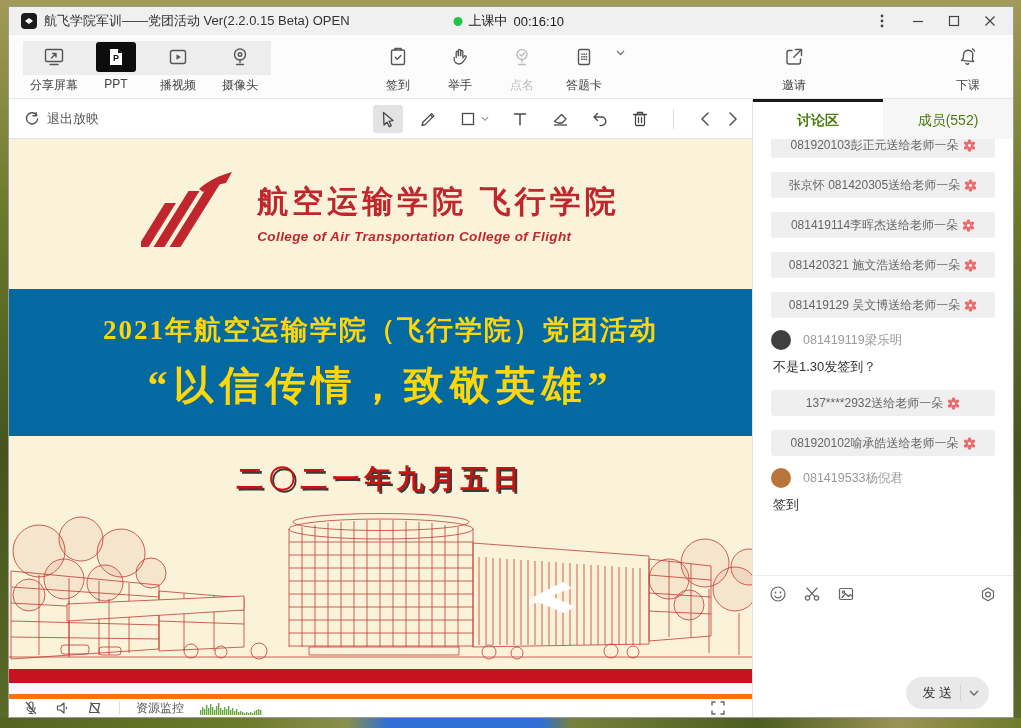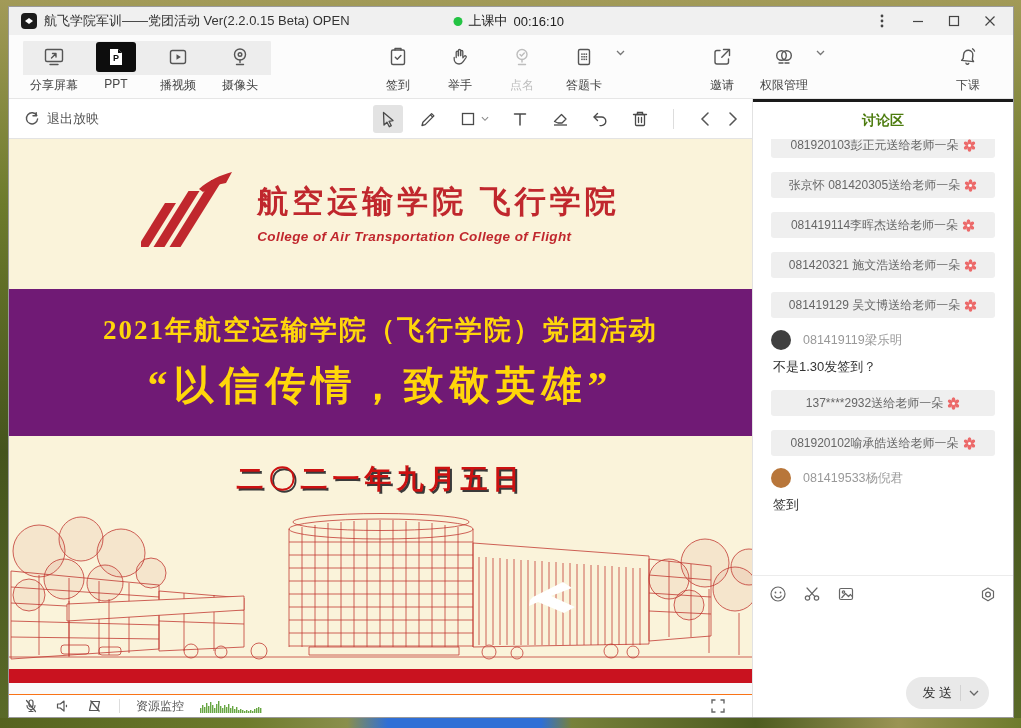--- a/index.html
+++ b/index.html
@@ -71,21 +71,21 @@
     font-size:27px; color:#ffd60a; letter-spacing:2px; }
   .banner-l2 { font-family:"Liberation Serif","DejaVu Serif",serif; font-weight:bold;
     font-size:40px; color:#ffd60a; letter-spacing:6px; }
   .slide-date { position:absolute; top:322px; width:100%; text-align:center;
     font-family:"Liberation Serif","DejaVu Serif",serif; font-weight:bold; font-size:27px;
     color:#cc1111; letter-spacing:5px; text-shadow:2px 2px 0 #3a3a3a; }
   .building { position:absolute; left:0; bottom:14px; width:744px; height:160px; }
   .redband { position:absolute; left:0; bottom:0; width:100%; height:14px; background:#c9121f; }
 
   
-  .bottom-bar { height:23px; border-top:1px solid #f97316; background:#fff; display:flex;
+  .bottom-bar { height:23px; border-top:5px solid #f97316; background:#fff; display:flex;
     align-items:center; padding:0 14px; gap:16px; flex:0 0 auto; color:#555; }
   .bb-lbl { font-size:12px; color:#555; }
   .bb-div { width:1px; height:14px; background:#ddd; }
   .fullscreen { margin-left:auto; margin-right:12px; color:#666; }
 
   
   .sidebar { flex:1; display:flex; flex-direction:column; background:#fff; min-height:0; }
   .tabs { height:40px; display:flex; flex:0 0 auto; }
   .tab { flex:1; display:flex; align-items:center; justify-content:center; font-size:14px;
     color:#4d7c0f; background:#f6f6f6; border-top:3px solid transparent; }
@@ -264,37 +264,20 @@
       <div class="tool">
         <span class="ic">
           <svg width="24" height="24" viewBox="0 0 24 24" fill="none" stroke="currentColor" stroke-width="1.4" stroke-linecap="round" stroke-linejoin="round">
               <path d="M10 5.5H7a2 2 0 00-2 2v9.5a2 2 0 002 2h9.5a2 2 0 002-2V14"></path>
               <path d="M13.5 4.5h6v6"></path>
               <path d="M19.2 4.8l-7.4 7.4"></path>
             </svg>
         </span>
         <span class="lbl">邀请</span>
       </div>
-      <div class="drop">
-        <div class="tool">
-          <span class="ic">
-            <svg width="26" height="24" viewBox="0 0 26 24" fill="none" stroke="currentColor" stroke-width="1.4" stroke-linecap="round">
-                <circle cx="10.5" cy="10.5" r="4.8"></circle>
-                <circle cx="15.5" cy="10.5" r="4.8"></circle>
-                <path d="M8 18h4M14 18h4"></path>
-              </svg>
-          </span>
-          <span class="lbl">权限管理</span>
-        </div>
-        <span class="chev">
-            <svg width="9" height="6" viewBox="0 0 9 6">
-              <path d="M1 1l3.5 3.5L8 1" fill="none" stroke="currentColor" stroke-width="1.3"></path>
-            </svg>
-          </span>
-      </div>
       <div class="tool classend">
         <span class="ic">
           <svg width="24" height="24" viewBox="0 0 24 24" fill="none" stroke="currentColor" stroke-width="1.4" stroke-linecap="round" stroke-linejoin="round">
               <g transform="rotate(6 12 12)">
                 <path d="M12 5.2a4.6 4.6 0 00-4.6 4.6v4.2L6 16h12l-1.4-2v-4.2A4.6 4.6 0 0012 5.2z"></path>
                 <path d="M10.6 18.3a1.5 1.5 0 002.8 0"></path>
               </g>
               <path d="M16.6 3.8a4 4 0 011.9 2.3"></path>
             </svg>
         </span>
@@ -385,21 +368,21 @@
                 <rect x="32" y="9" width="11" height="67"></rect>
               </g>
               <path d="M58 18C68 9 80 4 91 1l-6 11c-8 1-16 4-23 9z" fill="#c0272d"></path>
             </svg>
             <div class="logo-txt">
               <span class="school-cn">航空运输学院 飞行学院</span>
               <span class="school-en">College of Air Transportation College of Flight</span>
             </div>
           </div>
 
-          <div class="banner" style="background: #701a75;">
+          <div class="banner" style="background: #0369a1;">
             <div class="banner-l1" style="color: rgb(255, 214, 10);">2021年航空运输学院（飞行学院）党团活动</div>
             <div class="banner-l2" style="color: rgb(255, 214, 10);">“以信传情，致敬英雄”</div>
           </div>
 
           <div class="slide-date">二〇二一年九月五日</div>
 
           <svg class="building" viewBox="0 0 744 160" fill="none" stroke="#c23a32" stroke-width="0.8">
 
             <path d="M0 148h744"></path>
 
@@ -519,20 +502,21 @@
           <svg width="16" height="16" viewBox="0 0 16 16" fill="none" stroke="currentColor" stroke-width="1.4" stroke-linecap="round">
               <path d="M2 5V2h3M11 2h3v3M14 11v3h-3M5 14H2v-3"></path>
             </svg>
         </span>
       </div>
     </div>
 
     <div class="sidebar">
       <div class="tabs">
         <div class="tab active">讨论区</div>
+        <div class="tab">成员(552)</div>
       </div>
 
       <div class="messages">
           <div class="msg-notice clipped">
     <span class="notice-text">081920103彭正元送给老师一朵</span>
     <svg class="flower" width="13" height="13" viewBox="0 0 14 14">
       <g class="petals" fill="#ec6a6a">
                 <ellipse cx="7" cy="3" rx="2" ry="2.8"></ellipse>
                 <ellipse cx="7" cy="3" rx="2" ry="2.8" transform="rotate(60 7 7)"></ellipse>
                 <ellipse cx="7" cy="3" rx="2" ry="2.8" transform="rotate(120 7 7)"></ellipse>

